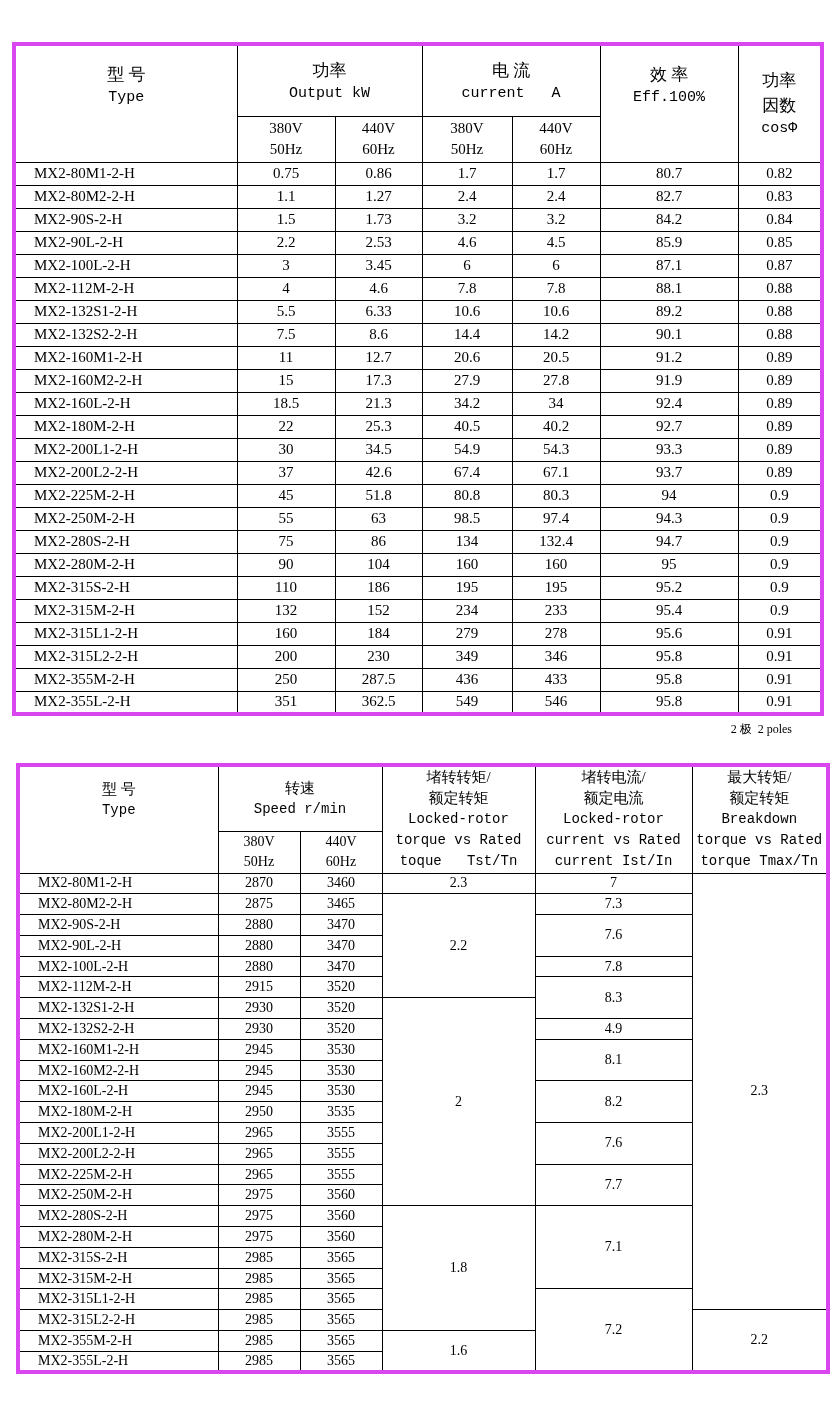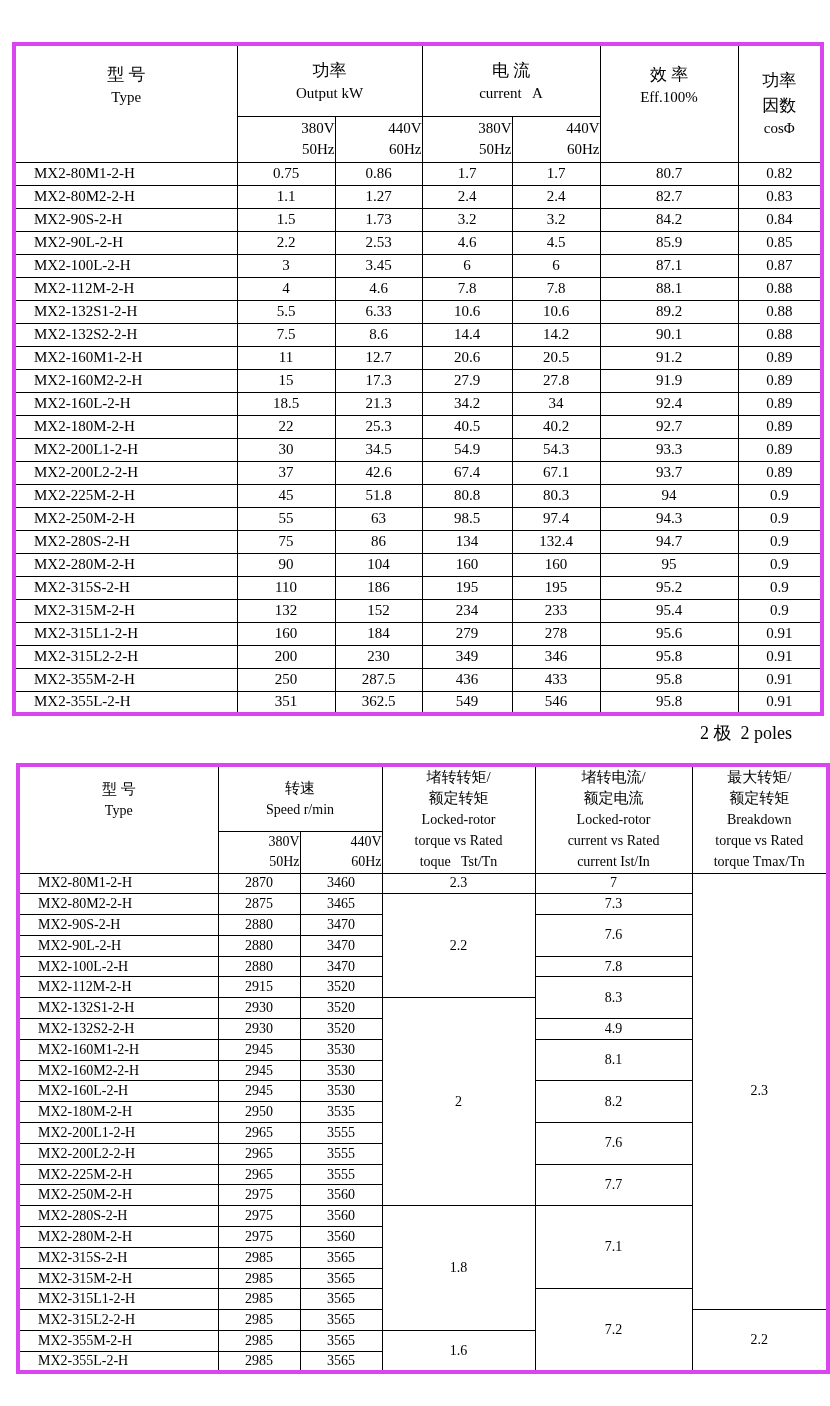--- a/index.html
+++ b/index.html
@@ -31,36 +31,36 @@
   #t1 tbody tr { height: 23px; }
   #t1 td { font-size: 15px; }
   
   #t2 { left: 16px; top: 763px; width: 810px; }
   #t2 tr.h1 { height: 66px; }
   #t2 tr.h2 { height: 42px; }
   #t2 tbody tr { height: 20.8px; }
   #t2 td { font-size: 14px; }
   
   .zh { font-size: 17px; line-height: 25px; white-space: pre; }
-  .en { font-size: 15px; line-height: 21px; white-space: pre; }
+  .en { font-size: 15px; line-height: 21px; white-space: pre; font-family: Liberation Mono, monospace; }
   #t2 .zh { font-size: 15px; line-height: 21px; }
   #t2 .en { font-size: 14px; line-height: 21px; }
-  td.sub { font-size: 15px; line-height: 21px; white-space: pre-line; text-align: right; }
+  td.sub { font-size: 15px; line-height: 21px; white-space: pre-line; }
   #t2 td.sub { font-size: 14px; line-height: 20px; }
   td.top-align { vertical-align: top; padding-top: 16px; }
   #t2 td.top-align { padding-top: 12px; }
   
   td.type { text-align: left; padding-left: 18px; white-space: nowrap; }
   td.num { text-align: center; }
   
   #poles-note {
     position: absolute;
     left: 16px; top: 721px; width: 776px;
     text-align: right;
-    font-size: 18px;
+    font-size: 12px;
     white-space: pre;
   }
 </style>
 </head>
 <body>
 
 <table id="t1">
   <colgroup>
     <col style="width:223px">
       <col style="width:98px">

